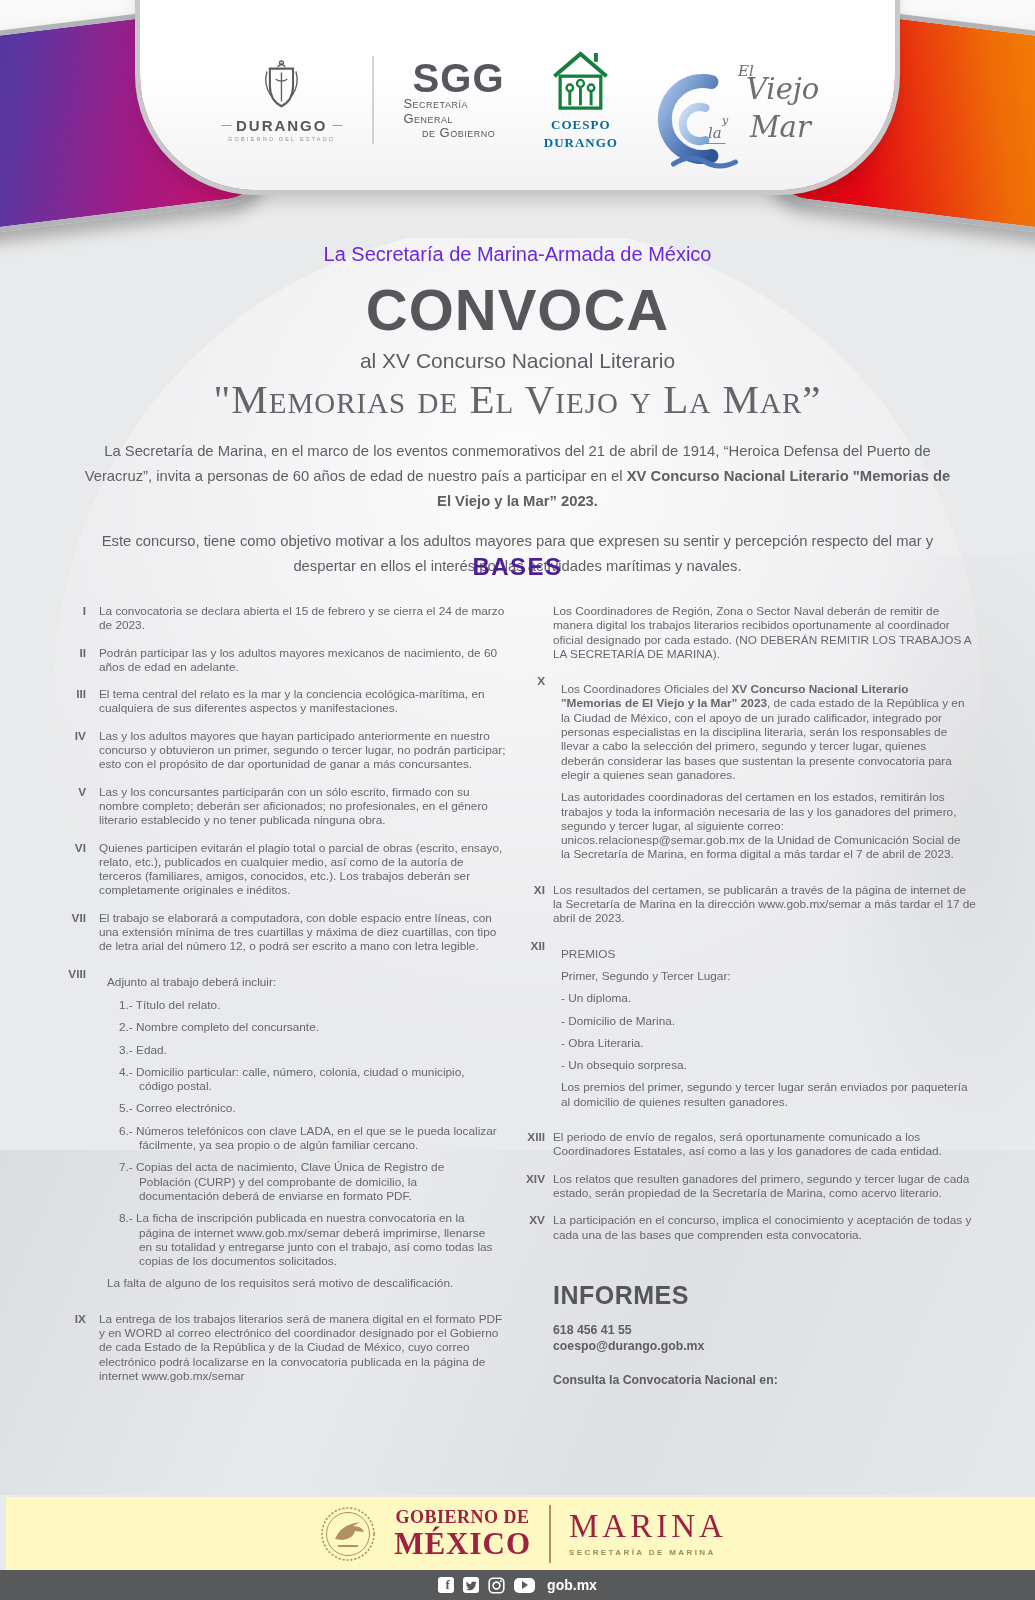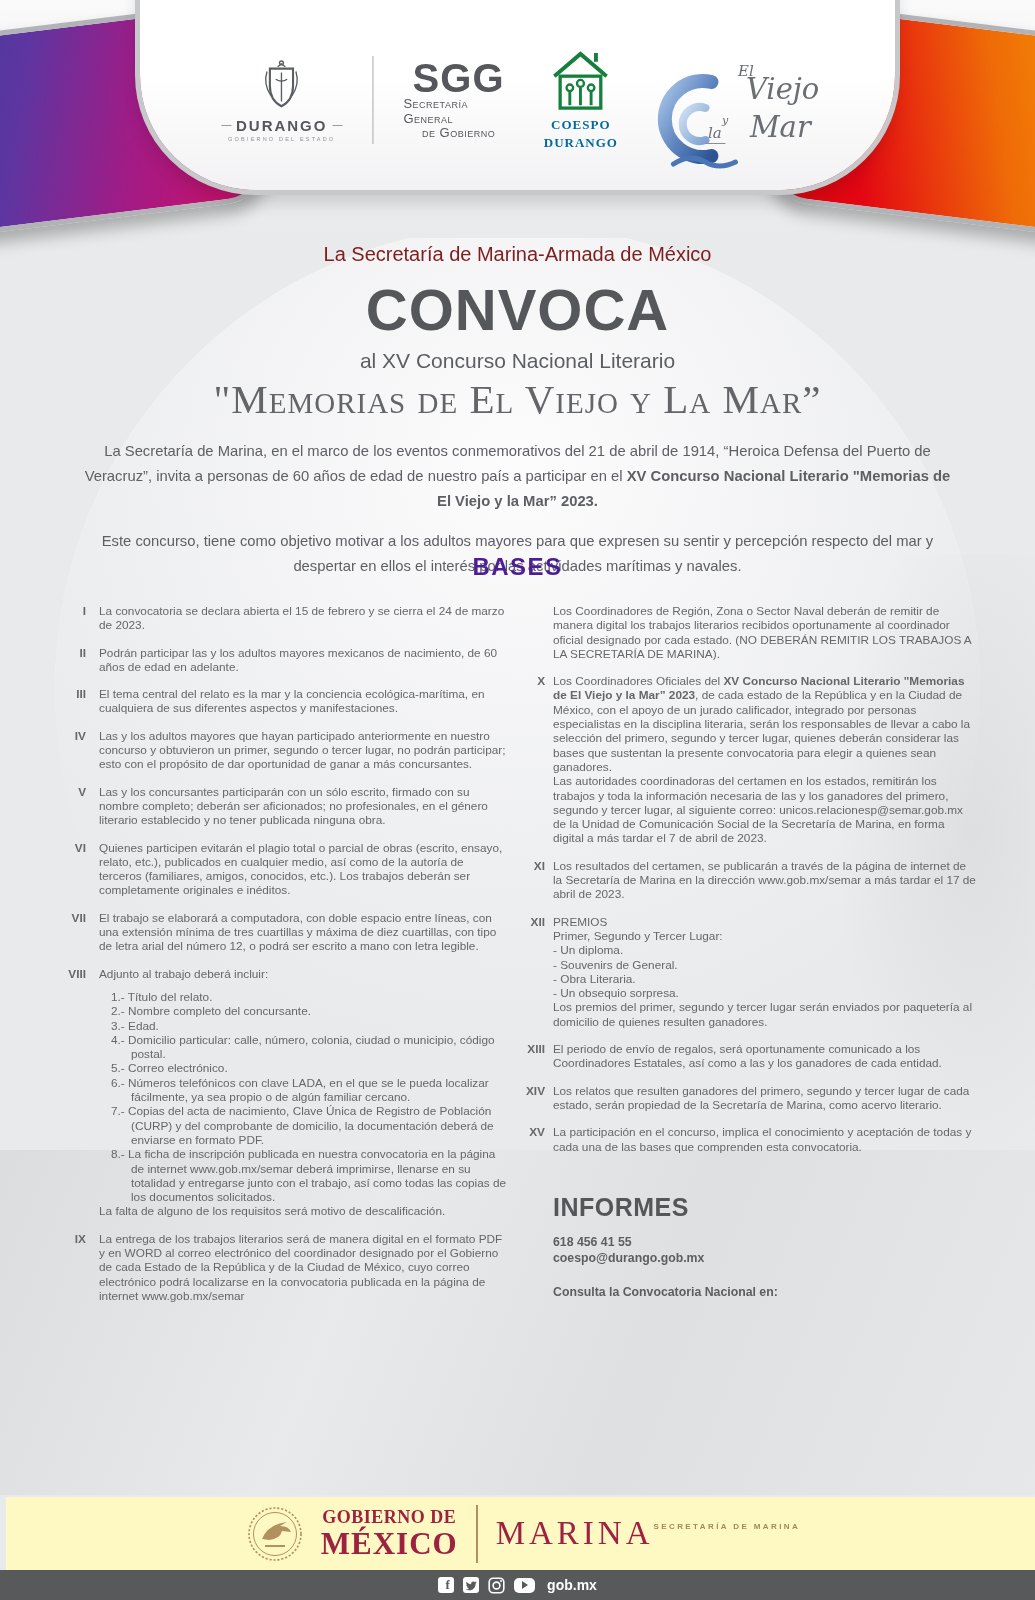--- a/index.html
+++ b/index.html
@@ -51,62 +51,62 @@
   .lg-vm svg{position:absolute;left:0;top:4px;}
   .vm-word{position:absolute;font-family:"DejaVu Serif",serif;font-style:italic;color:#6b6e73;white-space:nowrap;}
   .vm-el{left:90px;top:-2px;font-size:15px;}
   .vm-viejo{left:98px;top:8px;font-size:29px;}
   .vm-y{left:74px;top:50px;font-size:11px;}
   .vm-la{left:58px;top:60px;font-size:15px;border-bottom:1px solid #8a8d91;padding:0 4px 1px 2px;}
   .vm-mar{left:102px;top:46px;font-size:29px;font-style:italic;}
 
   
   .title-block{position:absolute;left:0;top:243px;width:1035px;text-align:center;z-index:4;}
-  .t-org{font-size:20px;color:#7f1d1d;}
+  .t-org{font-size:20px;color:#6d28d9;}
   .t-convoca{font-size:58px;font-weight:700;letter-spacing:1px;color:#56575b;margin-top:10px;}
   .t-contest{font-size:21px;color:#5d5e62;margin-top:6px;}
   .t-name{font-family:"Liberation Serif",serif;font-variant:small-caps;font-size:41px;
     letter-spacing:1px;color:#646569;margin-top:2px;}
   .intro{position:absolute;left:78px;right:78px;top:424px;text-align:center;z-index:4;
     font-size:14.8px;line-height:25px;color:#5e5f63;}
   .intro .p2{margin-top:14px;}
 
   
   .bases-heading{position:absolute;left:0;top:553px;width:1035px;text-align:center;z-index:4;
     font-size:24px;font-weight:700;letter-spacing:1.5px;color:#4c1d95;}
   .col{position:absolute;top:604px;z-index:4;font-size:11.8px;line-height:14.3px;color:#66676b;}
   .col-left{left:63px;width:444px;}
   .col-right{left:512px;width:466px;}
   .item{display:flex;margin-bottom:13px;}
   .col-left .num{flex:0 0 23px;padding-right:13px;}
   .col-right .num{flex:0 0 33px;padding-right:8px;}
   .num{text-align:right;font-weight:700;}
   .txt{flex:1;}
-  .txt p{margin:0;}
+  .txt p{margin:8px;}
   .txt b{font-weight:700;}
   .sublist{margin-top:9px;}
   .sub{padding-left:32px;text-indent:-20px;}
   .after{margin-top:13px;}
 
   
   .informes{margin-top:46px;margin-left:41px;}
   .inf-heading{font-size:25px;font-weight:700;letter-spacing:.5px;color:#55565a;}
   .inf-contact{margin-top:20px;font-size:12.3px;font-weight:700;line-height:16px;color:#5d5e62;}
   .inf-consulta{margin-top:18px;font-size:12.3px;line-height:16px;color:#5d5e62;}
   .inf-consulta .lbl{font-weight:700;}
   .inf-consulta .url{font-style:italic;}
 
   
   .footer-white{position:absolute;left:0;top:1497px;width:1035px;height:73px;background:#fef9c3;z-index:5;
     display:flex;align-items:center;justify-content:center;gap:18px;margin-left:6px;}
   .gob-txt{font-family:"Liberation Serif",serif;font-weight:700;color:#9d2241;text-align:center;line-height:1;}
   .gob-l1{font-size:18px;letter-spacing:.5px;}
   .gob-l2{font-size:31px;letter-spacing:1px;margin-top:2px;}
   .gold-div{width:2px;height:58px;background:#b29060;}
-  .marina-blk{display:flex;flex-direction:row;align-items:flex-start;}
+  .marina-blk{display:flex;flex-direction:column;align-items:flex-start;}
   .marina-t{font-family:"Liberation Serif",serif;font-size:33px;letter-spacing:4px;color:#9d2241;line-height:1;}
   .marina-sub{font-size:8px;letter-spacing:2.4px;color:#a08a58;font-weight:700;margin-top:5px;}
 
   .footer-bar{position:absolute;left:0;top:1570px;width:1035px;height:30px;background:#58595b;z-index:5;
     display:flex;align-items:center;justify-content:center;gap:9px;}
   .icon-sq{position:relative;width:16px;height:16px;background:#ffffff;border-radius:3px;
     display:flex;align-items:center;justify-content:center;}
   .icon-sq .f{font-family:"Liberation Serif",serif;font-weight:700;font-size:13px;color:#58595b;margin-left:3px;}
   .yt{width:21px;height:15px;background:#ffffff;border-radius:5px;display:flex;align-items:center;justify-content:center;}
   .yt .tri{width:0;height:0;border-left:6px solid #58595b;border-top:4px solid transparent;border-bottom:4px solid transparent;margin-left:1px;}
@@ -273,21 +273,21 @@
     <div class="item">
       <div class="num">XI</div>
       <div class="txt">Los resultados del certamen, se publicarán a través de la página de internet de la Secretaría de Marina en la dirección www.gob.mx/semar a más tardar el 17 de abril de 2023.</div>
     </div>
     <div class="item">
       <div class="num">XII</div>
       <div class="txt">
         <p>PREMIOS</p>
         <p>Primer, Segundo y Tercer Lugar:</p>
         <p>- Un diploma.</p>
-        <p>- Souvenirs de General.</p>
+        <p>- Domicilio de Marina.</p>
         <p>- Obra Literaria.</p>
         <p>- Un obsequio sorpresa.</p>
         <p class="after">Los premios del primer, segundo y tercer lugar serán enviados por paquetería al domicilio de quienes resulten ganadores.</p>
       </div>
     </div>
     <div class="item">
       <div class="num">XIII</div>
       <div class="txt">El periodo de envío de regalos, será oportunamente comunicado a los Coordinadores Estatales, así como a las y los ganadores de cada entidad.</div>
     </div>
     <div class="item">

